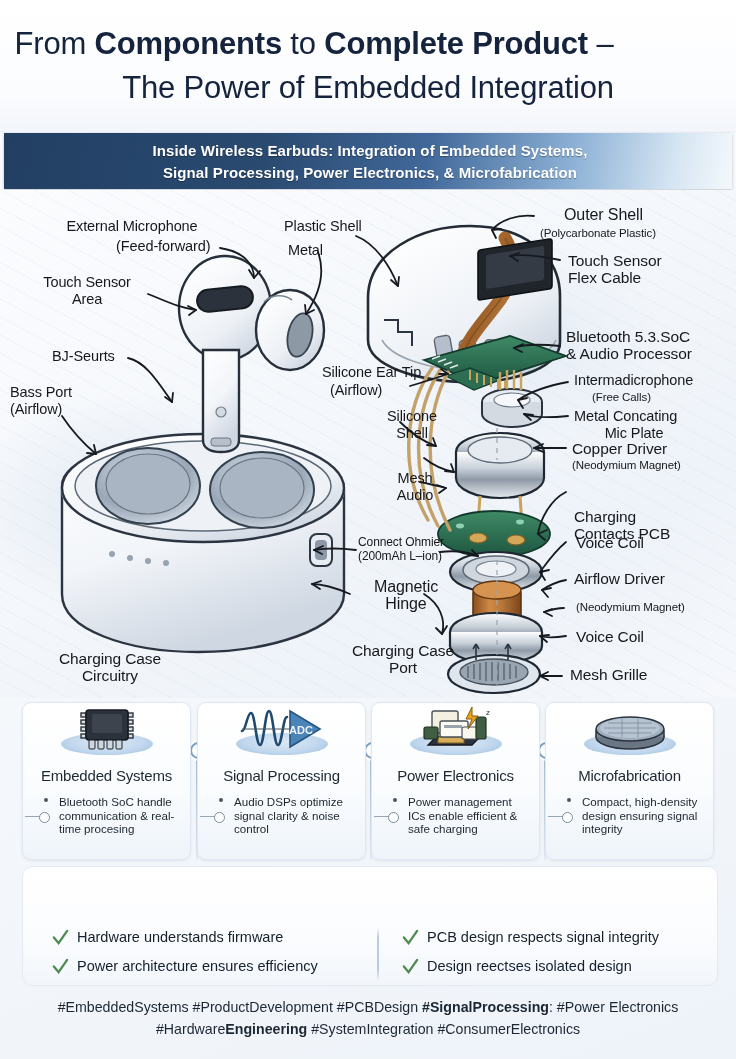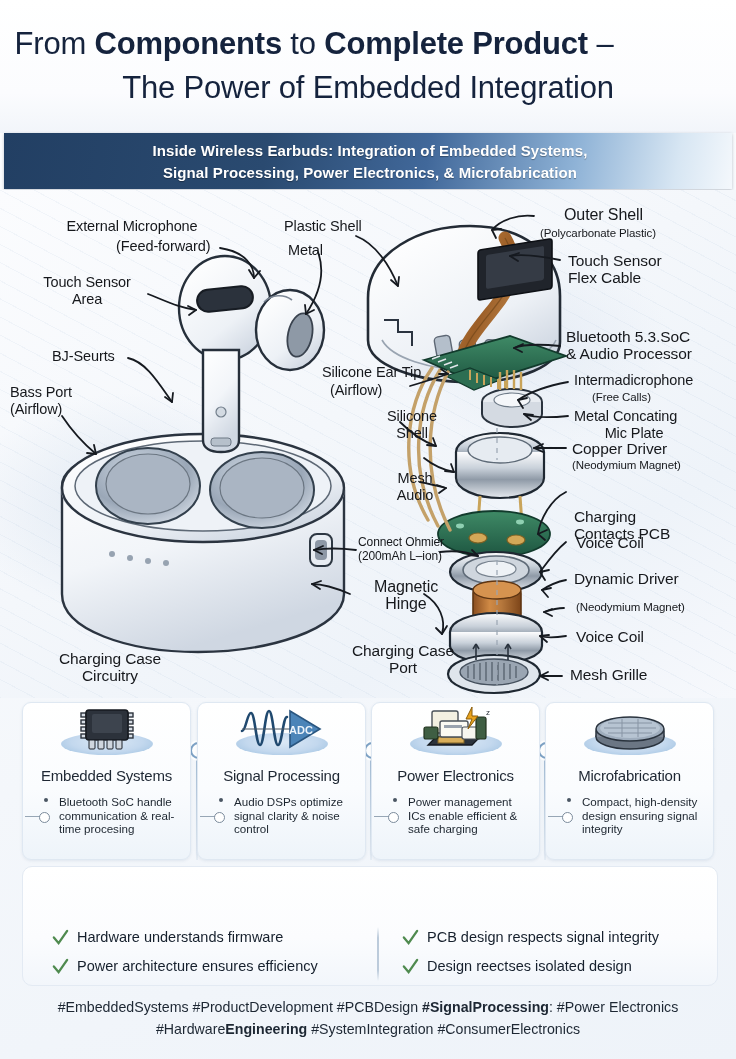--- a/index.html
+++ b/index.html
@@ -432,21 +432,21 @@
     <div class="lbl" style="left:572px;top:250px;font-size:15.5px;">Copper Driver</div>
     <div class="lbl sm" style="left:572px;top:268px;">(Neodymium Magnet)</div>
 
     <div class="lbl" style="left:574px;top:292px;font-size:15.5px;margin-top:26px;">
       <div>Charging</div>
       <div>Contacts PCB</div>
     </div>
 
     <div class="lbl" style="left:576px;top:344px;font-size:15.5px;">Voice Coil</div>
 
-    <div class="lbl" style="left:574px;top:380px;font-size:15.5px;">Dynamic Driver</div>
+    <div class="lbl" style="left:574px;top:380px;font-size:15.5px;">Airflow Driver</div>
     <div class="lbl sm" style="left:576px;top:410px;">(Neodymium Magnet)</div>
 
     <div class="lbl" style="left:576px;top:438px;font-size:15.5px;">Voice Coil</div>
 
     <div class="lbl" style="left:570px;top:476px;font-size:15.5px;">Mesh Grille</div>
 
     <div class="lbl" style="left:322px;top:174px;">Silicone Ear Tip</div>
     <div class="lbl" style="left:330px;top:192px;">(Airflow)</div>
 
     <div class="lbl c" style="left:372px;top:218px;width:80px;">

